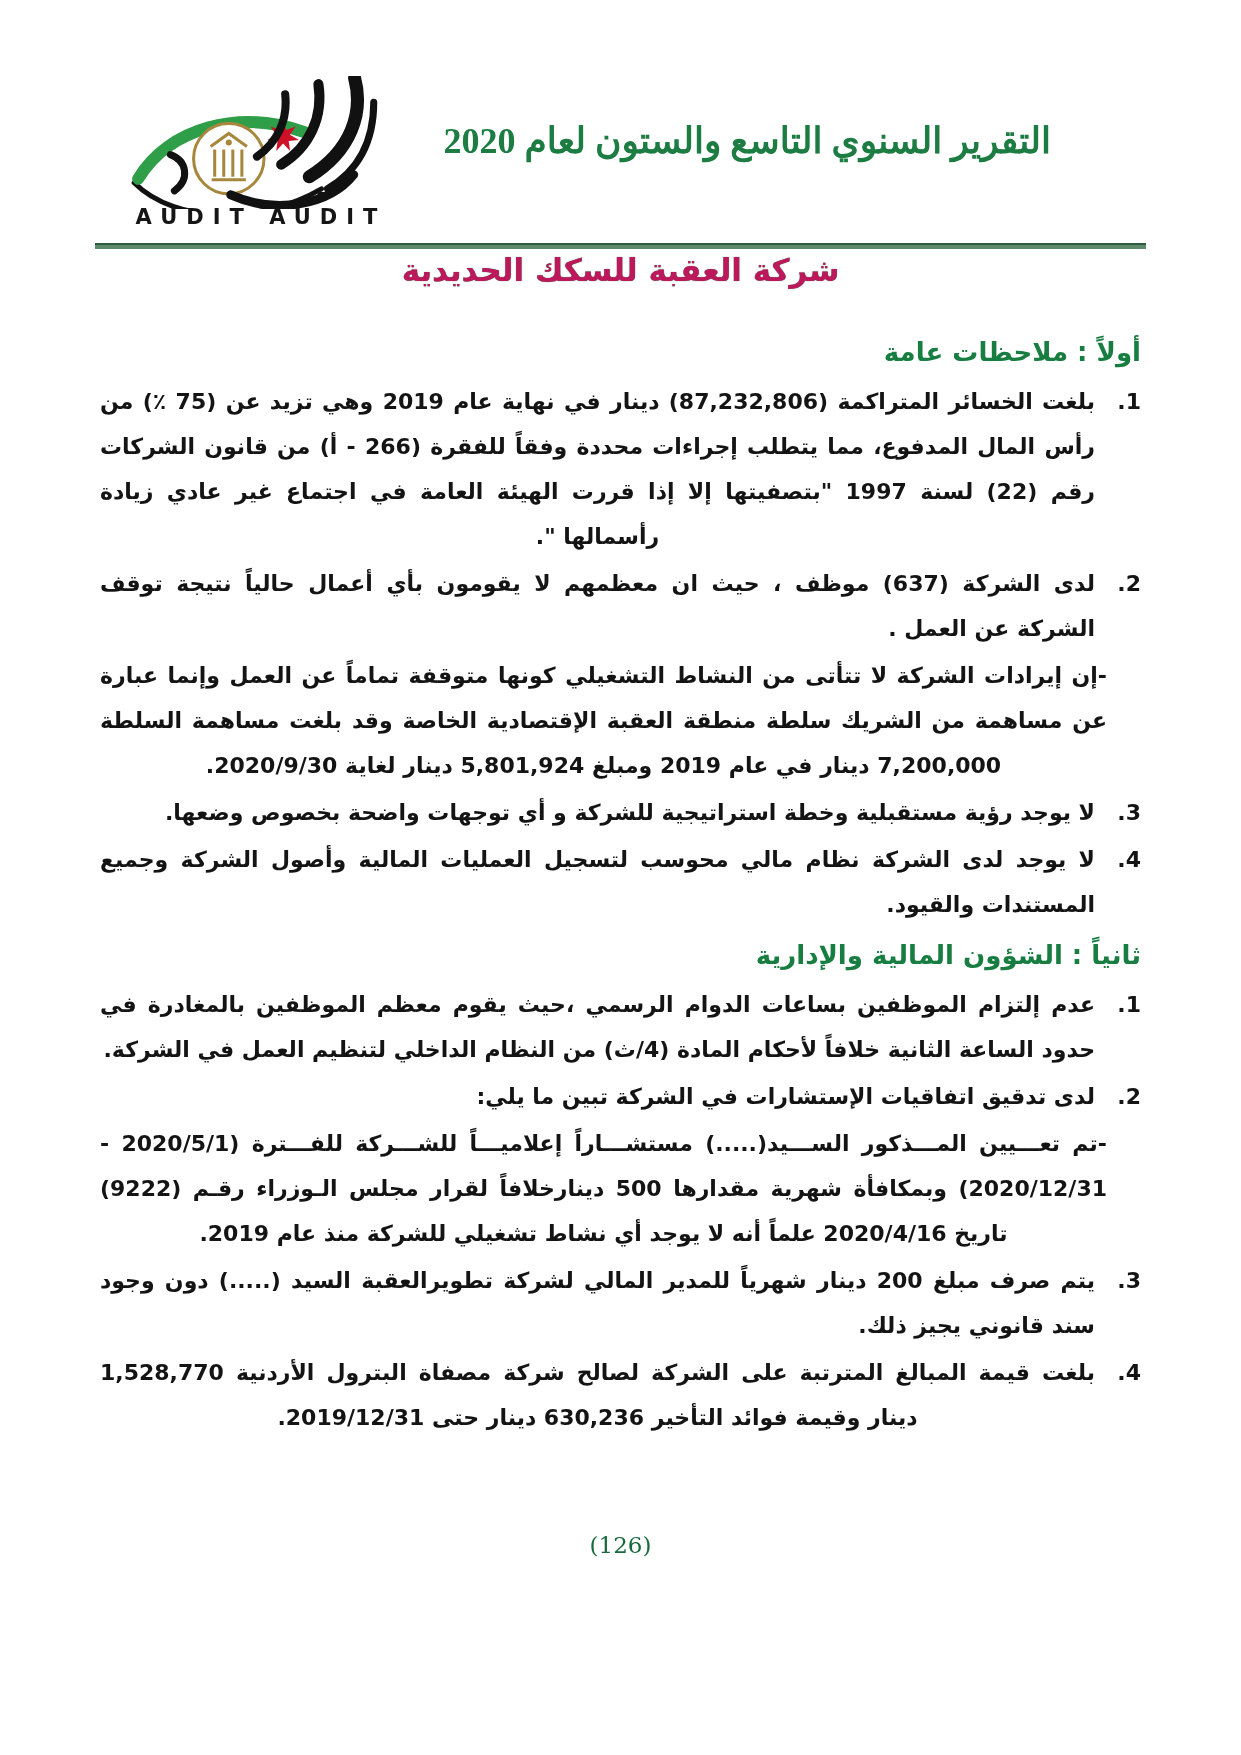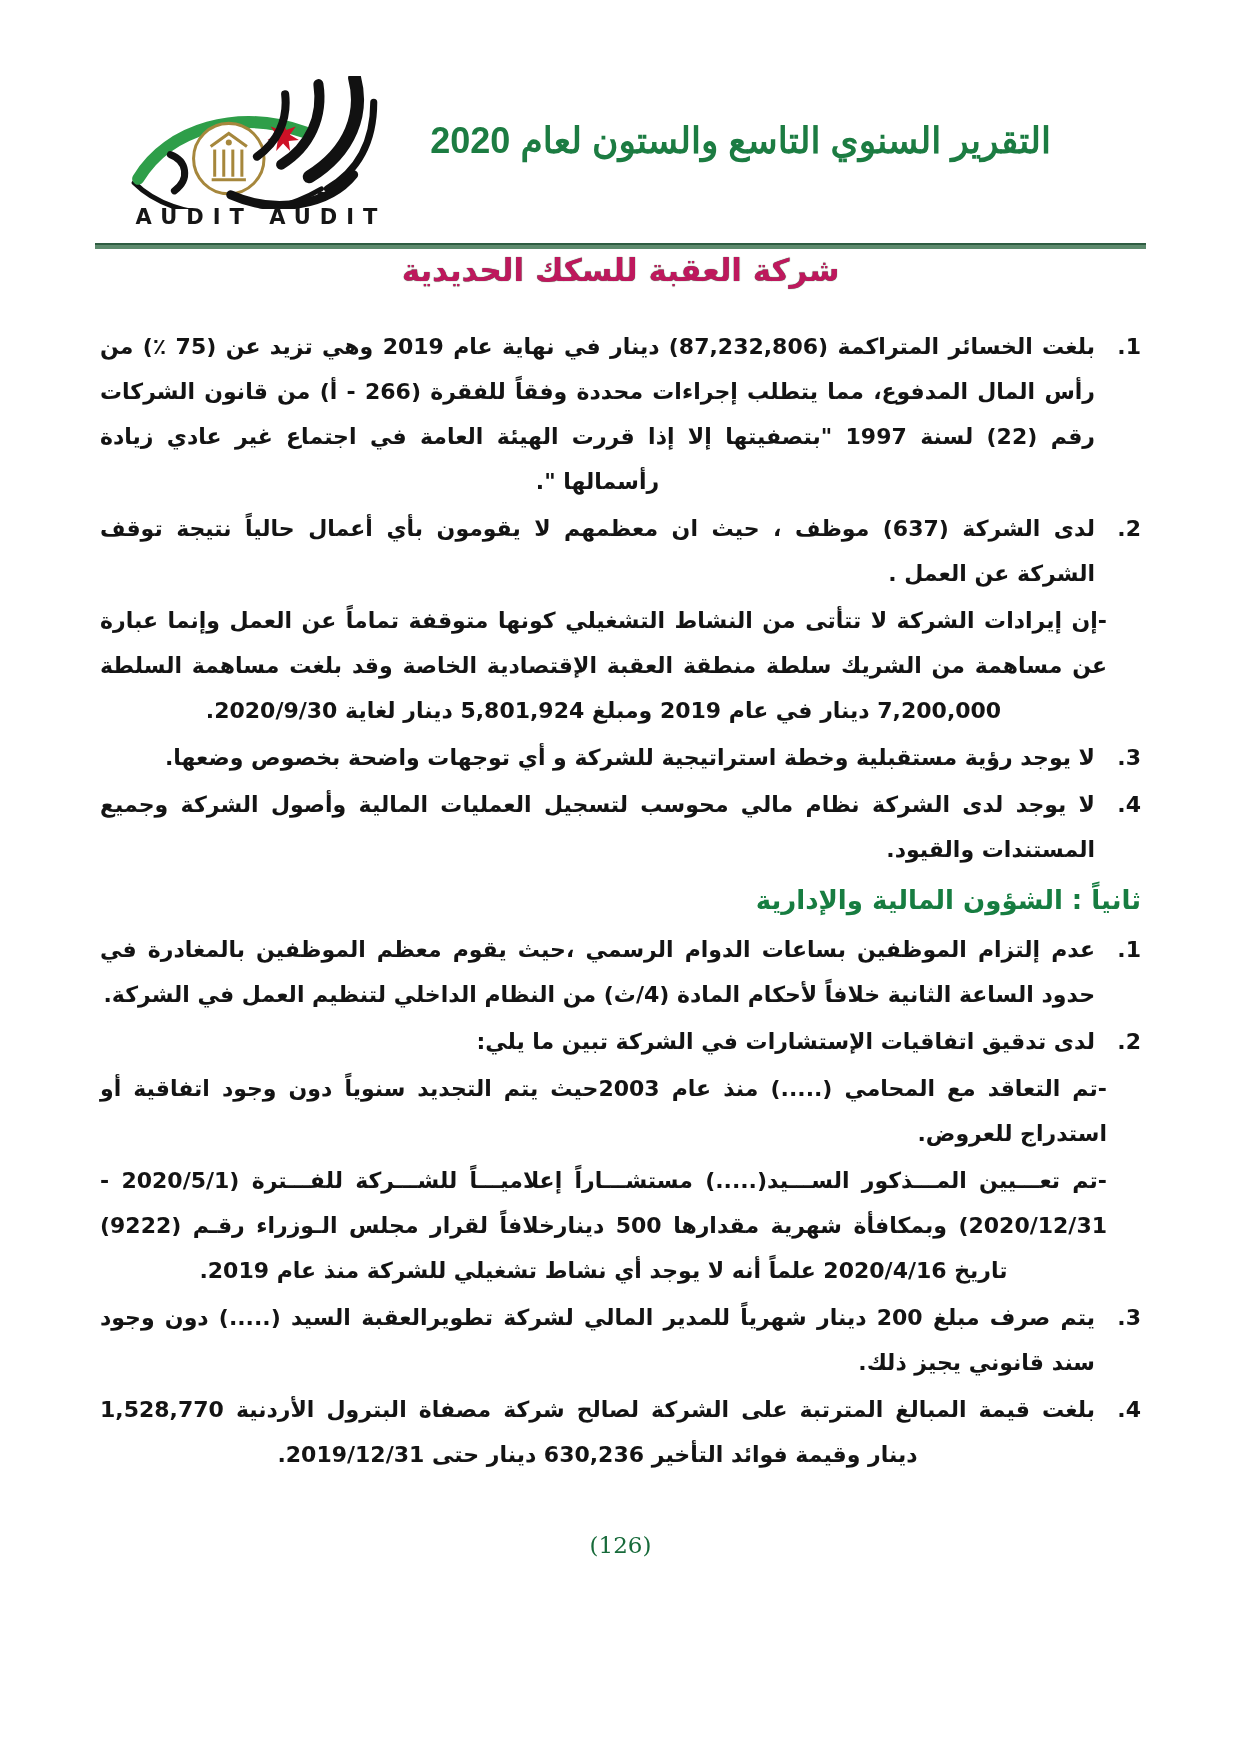--- a/index.html
+++ b/index.html
@@ -10,21 +10,21 @@
   
   .logo{position:absolute;top:76px;left:110px;width:302px;}
   .logo svg{display:block;}
   .logo-caption{
     font-size:21px;font-weight:bold;color:#161616;letter-spacing:9px;
     text-align:center;margin-top:-4px;white-space:nowrap;
   }
   .report-title{
     position:absolute;top:120px;right:190px;direction:rtl;
     color:#1c7c42;font-size:36px;font-weight:bold;white-space:nowrap;
-    font-family:Liberation Sans, sans-serif;
+    font-family:Liberation Serif, serif;
   }
   .header-rule{
     position:absolute;top:243px;left:95px;width:1051px;height:4px;
     background:#5d8a6d;border-top:2px solid #2e5c41;
   }
   
   .doc-title{
     position:absolute;top:252px;left:0;width:100%;text-align:center;direction:rtl;
     color:#be185d;font-size:31px;font-weight:bold;
     text-shadow:0 0 1px #1d7b3f;
@@ -95,20 +95,21 @@
   <div class="report-title">التقرير السنوي التاسع والستون لعام 2020</div>
 
   <div class="header-rule"></div>
 
   <div class="doc-title">شركة العقبة للسكك الحديدية</div>
 
   <div class="content">
 
 
     <div>
+      <div class="section-heading">أولاً : ملاحظات عامة</div>
 
       <div class="item">
         <span class="marker">.1</span>
         <div class="txt center-last">بلغت الخسائر المتراكمة (87,232,806) دينار في نهاية عام 2019 وهي تزيد عن (75 ٪) من رأس المال المدفوع، مما يتطلب إجراءات محددة وفقاً للفقرة (266 - أ) من قانون الشركات رقم (22) لسنة 1997 "بتصفيتها إلا إذا قررت الهيئة العامة في اجتماع غير عادي زيادة رأسمالها ".</div>
       </div>
 
       <div class="item">
         <span class="marker">.2</span>
         <div class="txt">لدى الشركة (637) موظف ، حيث ان معظمهم لا يقومون بأي أعمال حالياً نتيجة توقف الشركة عن العمل .</div>
       </div>
@@ -130,21 +131,20 @@
 
       <div class="item">
         <span class="marker">.1</span>
         <div class="txt">عدم إلتزام الموظفين بساعات الدوام الرسمي ،حيث يقوم معظم الموظفين بالمغادرة في حدود الساعة الثانية خلافاً لأحكام المادة (4/ث) من النظام الداخلي لتنظيم العمل في الشركة.</div>
       </div>
 
       <div class="item">
         <span class="marker">.2</span>
         <div class="txt">لدى تدقيق اتفاقيات الإستشارات في الشركة تبين ما يلي:</div>
       </div>
-      <p class="sub">-تم التعاقد مع المحامي (.....) منذ عام 2003حيث يتم التجديد سنوياً دون وجود اتفاقية أو استدراج للعروض.</p>
       <p class="sub center-last">-تم تعـــيين المـــذكور الســـيد(.....) مستشـــاراً إعلاميـــاً للشـــركة للفـــترة (2020/5/1 - 2020/12/31) وبمكافأة شهرية مقدارها 500 دينارخلافاً لقرار مجلس الـوزراء رقـم (9222) تاريخ 2020/4/16 علماً أنه لا يوجد أي نشاط تشغيلي للشركة منذ عام 2019.</p>
 
       <div class="item">
         <span class="marker">.3</span>
         <div class="txt">يتم صرف مبلغ 200 دينار شهرياً للمدير المالي لشركة تطويرالعقبة السيد (.....) دون وجود سند قانوني يجيز ذلك.</div>
       </div>
 
       <div class="item">
         <span class="marker">.4</span>
         <div class="txt center-last">بلغت قيمة المبالغ المترتبة على الشركة لصالح شركة مصفاة البترول الأردنية 1,528,770 دينار وقيمة فوائد التأخير 630,236 دينار حتى 2019/12/31.</div>

